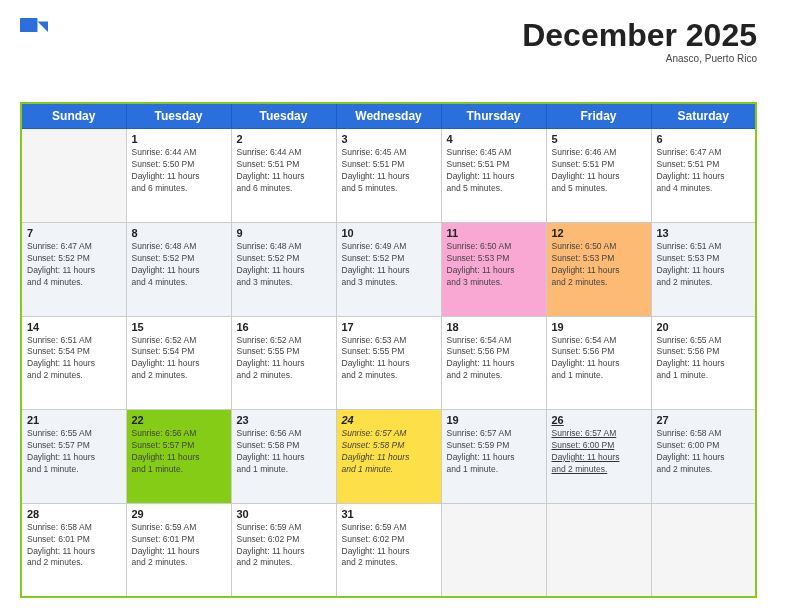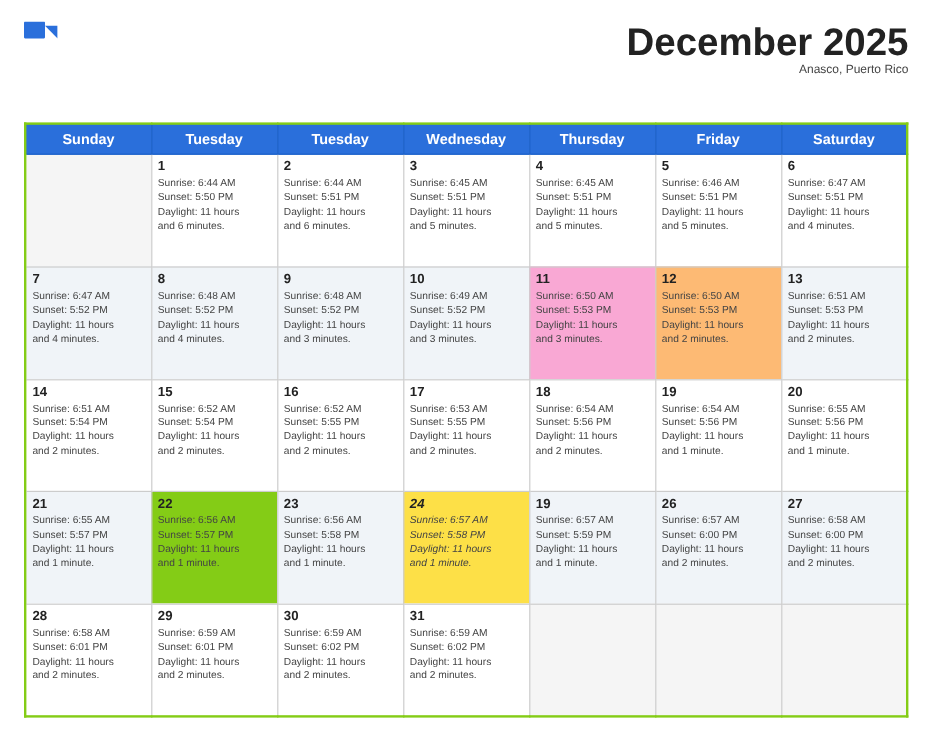--- a/index.html
+++ b/index.html
@@ -228,21 +228,21 @@
             <div class="day-info">Sunrise: 6:56 AM<br>Sunset: 5:58 PM<br>Daylight: 11 hours<br>and 1 minute.</div>
           </td>
           <td style="background-color: #fde047; font-style: italic;">
             <span class="day-number">24</span>
             <div class="day-info">Sunrise: 6:57 AM<br>Sunset: 5:58 PM<br>Daylight: 11 hours<br>and 1 minute.</div>
           </td>
           <td style="background-color: rgb(240, 244, 248);">
             <span class="day-number">19</span>
             <div class="day-info">Sunrise: 6:57 AM<br>Sunset: 5:59 PM<br>Daylight: 11 hours<br>and 1 minute.</div>
           </td>
-          <td style="background-color: rgb(240, 244, 248);">
+          <td style="background-color: rgb(240, 244, 248); text-decoration: underline;">
             <span class="day-number">26</span>
             <div class="day-info">Sunrise: 6:57 AM<br>Sunset: 6:00 PM<br>Daylight: 11 hours<br>and 2 minutes.</div>
           </td>
           <td style="background-color: rgb(240, 244, 248);">
             <span class="day-number">27</span>
             <div class="day-info">Sunrise: 6:58 AM<br>Sunset: 6:00 PM<br>Daylight: 11 hours<br>and 2 minutes.</div>
           </td>
         </tr>
         <tr>
           <td>

